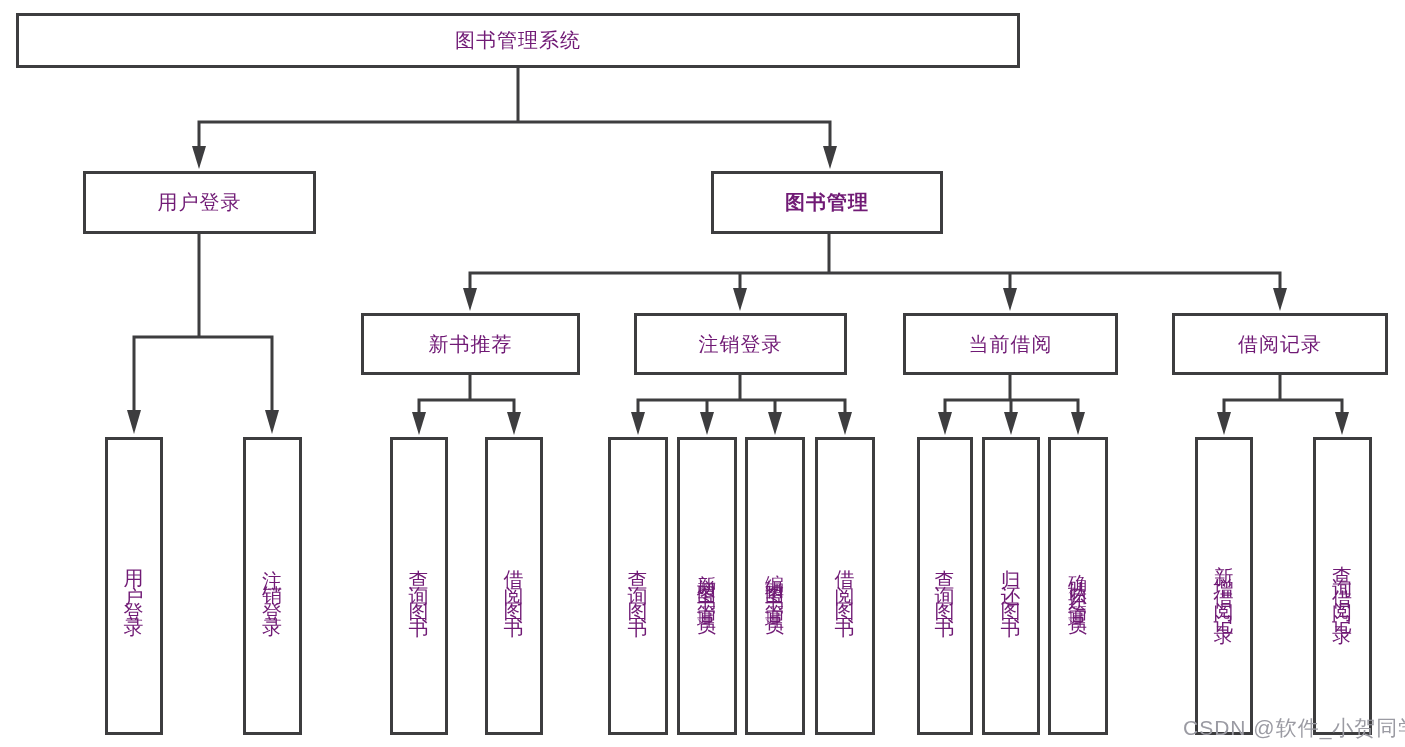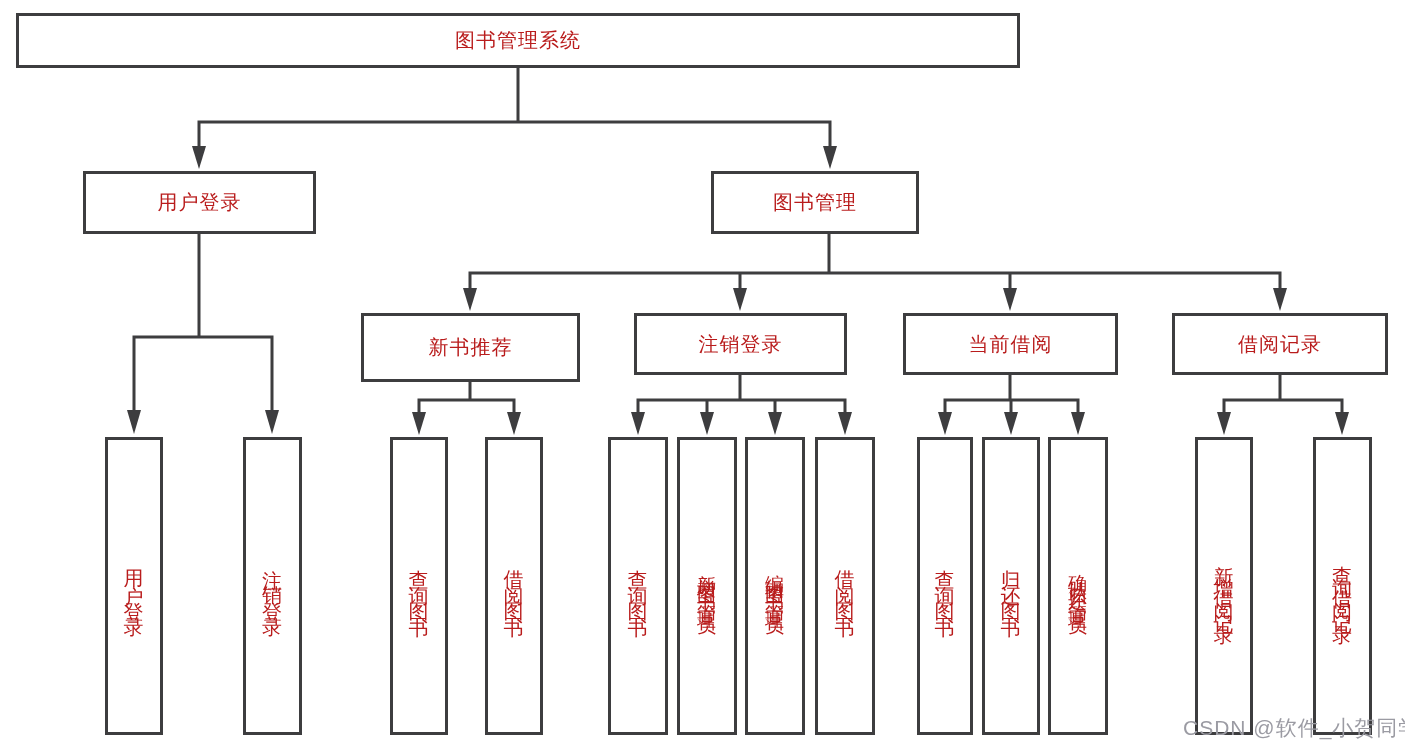--- a/index.html
+++ b/index.html
@@ -18,21 +18,21 @@
     pointer-events: none;
   }
   .node {
     position: absolute;
     box-sizing: border-box;
     background: #ffffff;
     border: 3px solid #3d3d3f;
     display: flex;
     align-items: center;
     justify-content: center;
-    color: #b91c1c;
+    color: #701a75;
   }
   .node.h .label {
     font-size: 20px;
     letter-spacing: 1px;
     white-space: nowrap;
   }
   .node.v { top: 437px; height: 298px; }
   .node.v .label {
     writing-mode: vertical-rl;
     text-orientation: mixed;
@@ -98,25 +98,25 @@
     </g>
   </svg>
 
   <div class="node h" style="left:16px; top:13px; width:1004px; height:55px;">
     <span class="label">图书管理系统</span>
   </div>
 
   <div class="node h" style="left:83px; top:171px; width:233px; height:63px;">
     <span class="label">用户登录</span>
   </div>
-  <div class="node h" style="left:711px; top:171px; width:208px; height:63px;">
+  <div class="node h" style="left:711px; top:171px; width:232px; height:63px;font-weight:bold;">
     <span class="label">图书管理</span>
   </div>
 
-  <div class="node h" style="left:361px; top:313px; width:219px; height:69px;">
+  <div class="node h" style="left:361px; top:313px; width:219px; height:62px;">
     <span class="label">新书推荐</span>
   </div>
   <div class="node h" style="left:634px; top:313px; width:213px; height:62px;">
     <span class="label">注销登录</span>
   </div>
   <div class="node h" style="left:1172px; top:313px; width:216px; height:62px;">
     <span class="label">借阅记录</span>
   </div>
   <div class="node h" style="left:903px; top:313px; width:215px; height:62px;">
     <span class="label">当前借阅</span>

